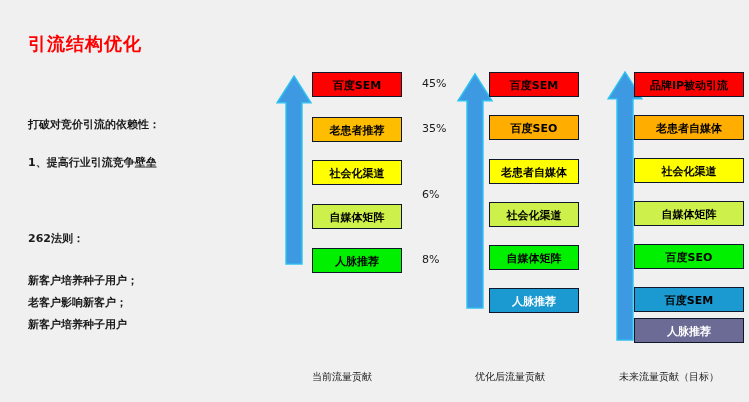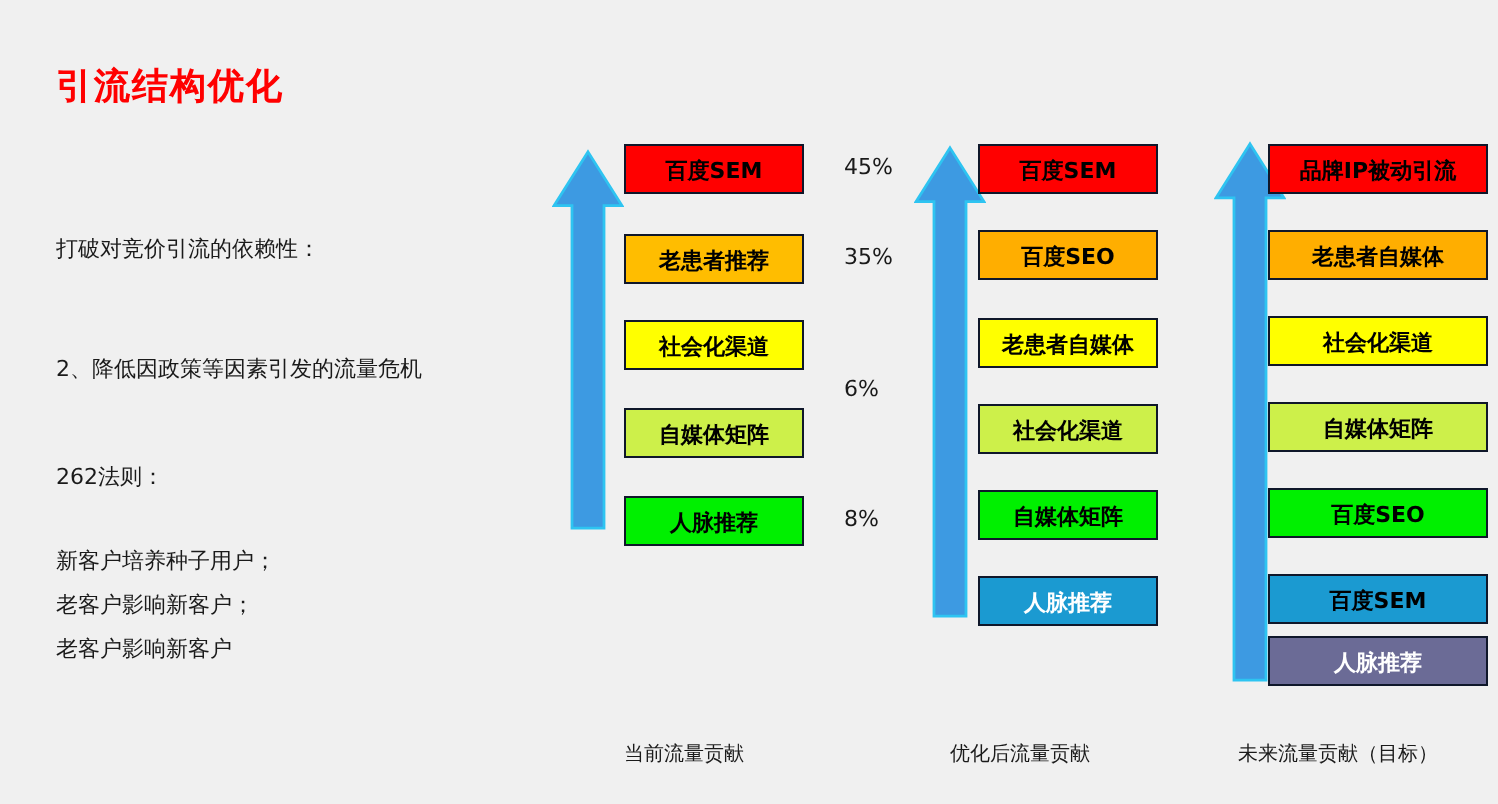--- a/index.html
+++ b/index.html
@@ -35,20 +35,21 @@
     color: #ff0000;
     letter-spacing: 1px;
     line-height: 1.1;
     white-space: nowrap;
   }
   .body-line {
     font-size: 11px;
     color: #1a1a1a;
     line-height: 1.35;
     white-space: nowrap;
+    font-weight: bold;
   }
   #intro-line { position: absolute; left: 0; top: 84px; }
   #point-1    { position: absolute; left: 0; top: 122px; }
   #point-2    { position: absolute; left: 0; top: 144px; }
   #rule-title { position: absolute; left: 0; top: 198px; text-align: center; }
   #rule-1     { position: absolute; left: 0; top: 240px; }
   #rule-2     { position: absolute; left: 0; top: 262px; }
   #rule-3     { position: absolute; left: 0; top: 284px; }
 
   
@@ -114,25 +115,25 @@
   #caption-3 { left: 14px;  width: 130px; }
 </style>
 </head>
 <body>
 
 <div id="slide">
 
   <div id="left-panel">
     <div id="slide-title">引流结构优化</div>
     <div class="body-line" id="intro-line">打破对竞价引流的依赖性：</div>
-    <div class="body-line" id="point-2">2、降低因政策等因素引发的流量危机</div>
+    <div class="body-line" id="point-1">1、提高行业引流竞争壁垒</div>
     <div class="body-line" id="rule-title">262法则：</div>
     <div class="body-line" id="rule-2">老客户影响新客户；</div>
     <div class="body-line" id="rule-1">新客户培养种子用户；</div>
-    <div class="body-line" id="rule-3">老客户影响新客户</div>
+    <div class="body-line" id="rule-3">新客户培养种子用户</div>
   </div>
 
   <div class="column" id="column-1">
     <div class="arrow" id="arrow-1">
       <svg viewBox="0 0 36 200" preserveAspectRatio="none">
         <polygon points="18,2 35,30 26,30 26,198 10,198 10,30 1,30" fill="#3d9ae2" stroke="#2ec4f1" stroke-width="1.4"></polygon>
       </svg>
     </div>
     <div id="col1-boxes">
         <div class="box" style="top: 72px; background: rgb(255, 0, 0); color: rgb(0, 0, 0);">百度SEM</div>

